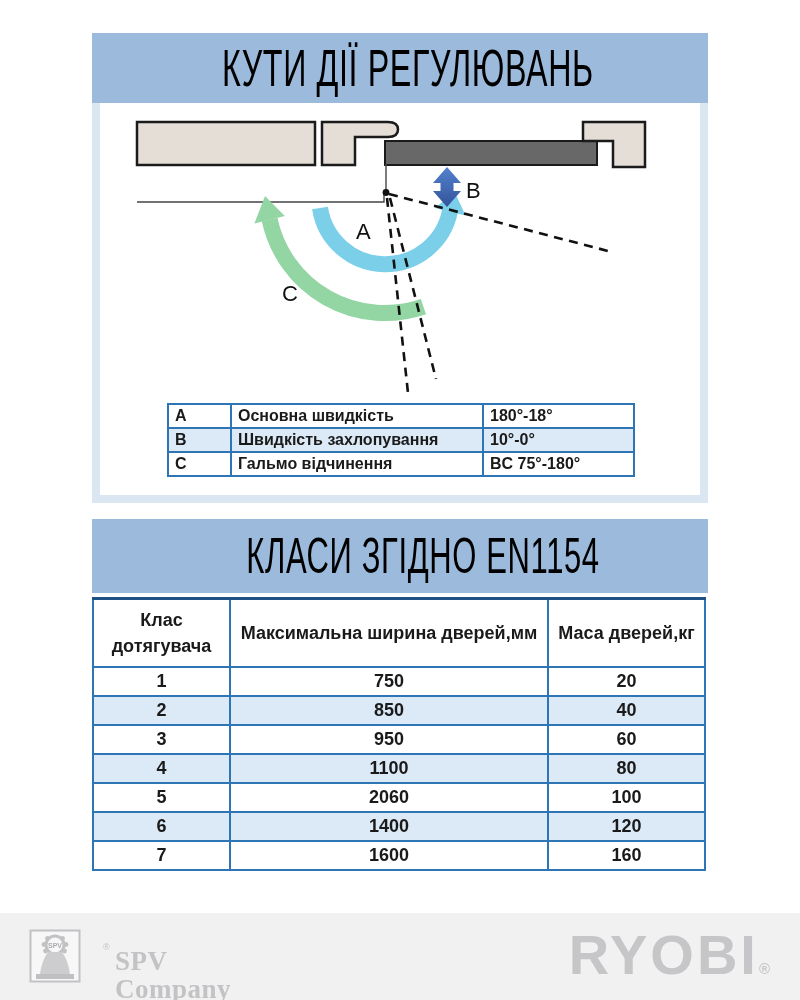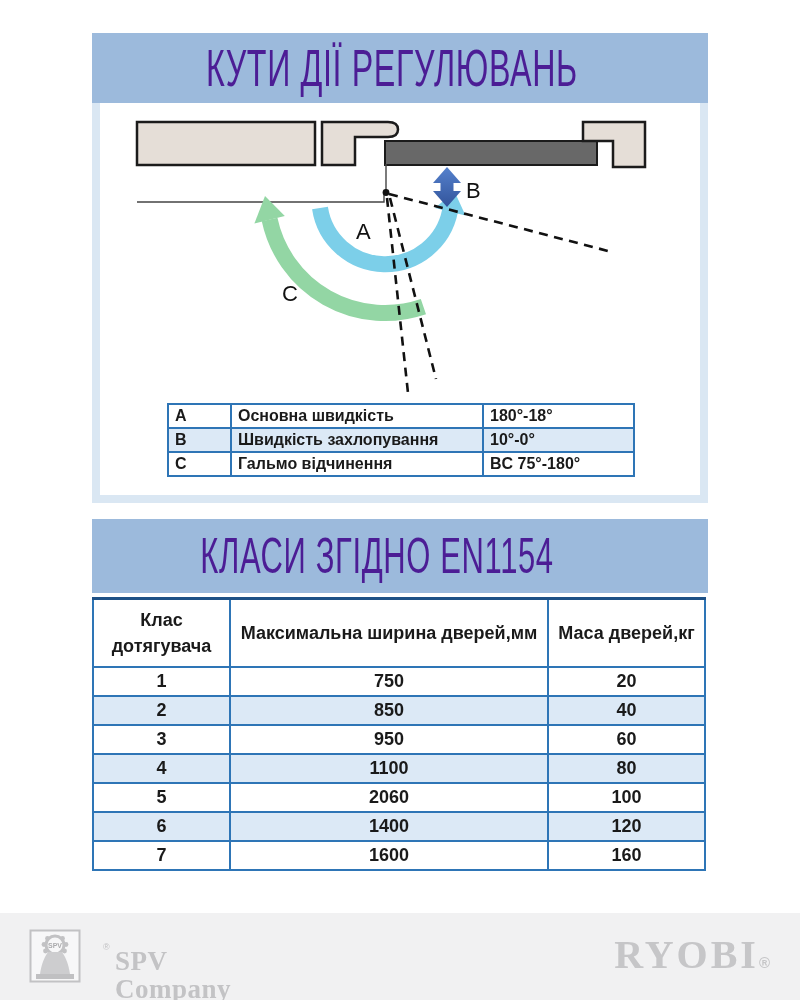--- a/index.html
+++ b/index.html
@@ -1,21 +1,21 @@
 <!DOCTYPE html>
 <html><head>
 <meta charset="utf-8">
 <style>
   html,body{margin:0;padding:0;}
   body{width:800px;height:1000px;background:#ffffff;position:relative;
        font-family:"Liberation Sans",sans-serif;color:#1a1a1a;overflow:hidden;}
 
   
   .panel{position:absolute;left:92px;width:616px;}
-  .band{background:#9CBADC;color:#4c1d95;display:flex;align-items:center;justify-content:flex-start;overflow:hidden;}
+  .band{background:#9CBADC;color:#000000;display:flex;align-items:center;justify-content:flex-end;overflow:hidden;}
   .band .band-text{white-space:nowrap;transform:scaleX(0.62);transform-origin:50% 50%;letter-spacing:1px;}
   #panel-angles{top:33px;}
   #panel-angles .band{height:70px;font-size:52px;}
   #panel-angles .panel-body{position:relative;height:400px;background:#fff;
       border:8px solid #DAE7F3;border-top:none;box-sizing:border-box;}
   #diagram-svg{position:absolute;left:0;top:0;}
 
   
   table{border-collapse:collapse;}
   .mini-table{position:absolute;left:67px;top:300px;width:466px;table-layout:fixed;}
@@ -36,21 +36,21 @@
   
   #footer{position:absolute;left:0;top:913px;width:800px;height:87px;background:#F1F1F2;}
   #spv-block{position:absolute;left:29px;top:16px;display:flex;}
   #spv-emblem{position:relative;width:52px;height:54px;}
   #spv-reg{position:absolute;left:74px;top:13px;font-size:9px;color:#C2C2C4;}
   #spv-text{position:absolute;left:86px;top:18px;}
   #spv-title{font-size:27px;font-weight:bold;color:#C3C3C5;letter-spacing:0.5px;line-height:28px;font-family:Liberation Serif, serif;}
   #spv-subtitle{font-size:14.5px;font-weight:bold;color:#C7C7C9;letter-spacing:0.6px;
       padding-bottom:3px;border-bottom:2px solid #C3C3C5;margin-top:1px;white-space:nowrap;}
   #ryobi-block{position:absolute;right:30px;top:10px;}
-  #ryobi-text{font-size:40px;font-weight:bold;color:#C6C6C8;letter-spacing:3px;line-height:64px;font-family:Liberation Serif, serif;}
+  #ryobi-text{font-size:56px;font-weight:bold;color:#C6C6C8;letter-spacing:3px;line-height:64px;}
   #ryobi-reg{font-size:15px;color:#C6C6C8;font-weight:bold;}
 </style>
 </head>
 <body>
 
 <section class="panel" id="panel-angles">
   <div class="band">
     <span class="band-text">КУТИ ДІЇ РЕГУЛЮВАНЬ</span>
   </div>
 

